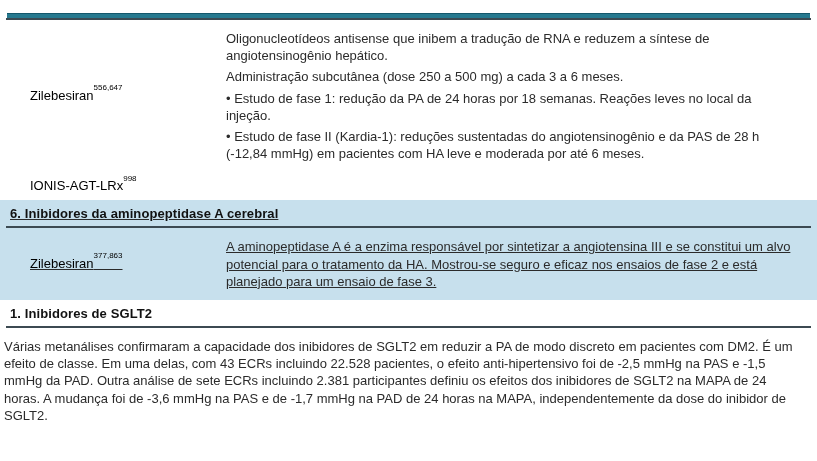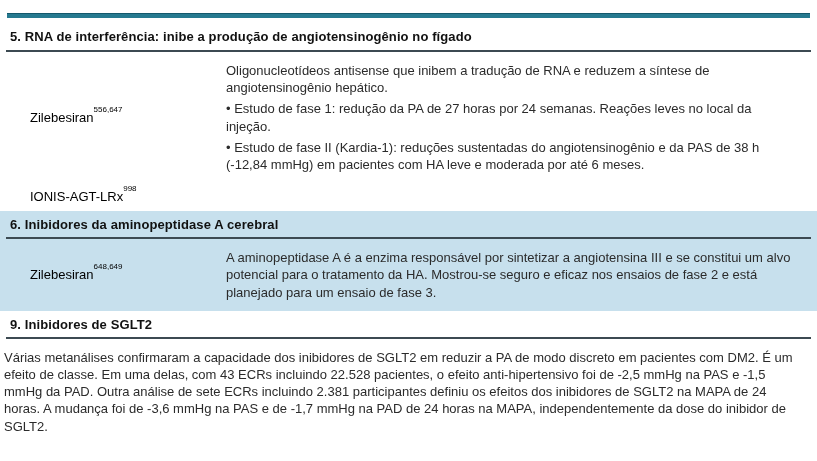--- a/index.html
+++ b/index.html
@@ -19,21 +19,21 @@
   }
   .thin-rule { height: 2px; background: #3c4a52; margin: 0 6px; }
 
   .section-header {
     font-weight: bold; font-size: 13px; color: #111;
     padding: 11px 10px 6px 10px;
     letter-spacing: 0.1px;
   }
   .section-header.compact { padding: 6px 10px 5px 10px; }
 
-  .highlight { background: #c7e0ed; }
+  .highlight { background: #c7e0ed; text-decoration: underline; }
 
   .row { display: flex; align-items: center; padding: 6px 0; }
   .cell-drug {
     width: 202px; box-sizing: border-box;
     padding-left: 10px; padding-right: 45px;
     font-size: 13px; color: #000000;
     line-height: 16px;
     margin-left: 20px;
   }
   .cell-desc {
@@ -47,62 +47,60 @@
   }
 </style>
 </head>
 <body>
 
 <div class="doc">
 
   <div class="rule-top"></div>
 
   <div>
-    <div class="section-header">
-      <span>5. RNA de interferência: inibe a produção de angiotensinogênio no fígado</span>
-    </div>
     <div class="thin-rule"></div>
 
     <div class="row">
       <div class="cell-drug">
         <span>Zilebesiran</span><sup class="refs">556,647</sup>
       </div>
       <div class="cell-desc">
         <p class="desc-line">Oligonucleotídeos antisense que inibem a tradução de RNA e reduzem a síntese de angiotensinogênio hepático.</p>
-        <p class="desc-line">• Estudo de fase 1: redução da PA de 27 horas por 24 semanas. Reações leves no local da injeção.</p>
-        <p class="desc-line">• Estudo de fase II (Kardia-1): reduções sustentadas do angiotensinogênio e da PAS de 38 h (-12,84 mmHg) em pacientes com HA leve e moderada por até 6 meses.</p>
+        <p class="desc-line">Administração subcutânea (dose 250 a 500 mg) a cada 3 a 6 meses.</p>
+        <p class="desc-line">• Estudo de fase 1: redução da PA de 24 horas por 18 semanas. Reações leves no local da injeção.</p>
+        <p class="desc-line">• Estudo de fase II (Kardia-1): reduções sustentadas do angiotensinogênio e da PAS de 28 h (-12,84 mmHg) em pacientes com HA leve e moderada por até 6 meses.</p>
       </div>
     </div>
 
     <div class="row">
       <div class="cell-drug">
         <span>IONIS-AGT-LRx</span><sup class="refs">998</sup>
       </div>
     </div>
   </div>
 
   <div class="highlight">
     <div class="section-header compact">
       <span>6. Inibidores da aminopeptidase A cerebral</span>
     </div>
     <div class="thin-rule"></div>
 
     <div class="row">
       <div class="cell-drug">
-        <span>Zilebesiran</span><sup class="refs">648,649</sup>
+        <span>Zilebesiran</span><sup class="refs">377,863</sup>
       </div>
       <div class="cell-desc">
         <p class="desc-line">A aminopeptidase A é a enzima responsável por sintetizar a angiotensina III e se constitui um alvo potencial para o tratamento da HA. Mostrou-se seguro e eficaz nos ensaios de fase 2 e está planejado para um ensaio de fase 3.</p>
       </div>
     </div>
   </div>
 
   <div>
     <div class="section-header compact">
-      <span>9. Inibidores de SGLT2</span>
+      <span>1. Inibidores de SGLT2</span>
     </div>
     <div class="thin-rule"></div>
 
     <div class="row">
       <div class="cell-desc">
         <p class="desc-line">Várias metanálises confirmaram a capacidade dos inibidores de SGLT2 em reduzir a PA de modo discreto em pacientes com DM2. É um efeito de classe. Em uma delas, com 43 ECRs incluindo 22.528 pacientes, o efeito anti-hipertensivo foi de -2,5 mmHg na PAS e -1,5 mmHg da PAD. Outra análise de sete ECRs incluindo 2.381 participantes definiu os efeitos dos inibidores de SGLT2 na MAPA de 24 horas. A mudança foi de -3,6 mmHg na PAS e de -1,7 mmHg na PAD de 24 horas na MAPA, independentemente da dose do inibidor de SGLT2.</p>
       </div>
     </div>
   </div>
 

